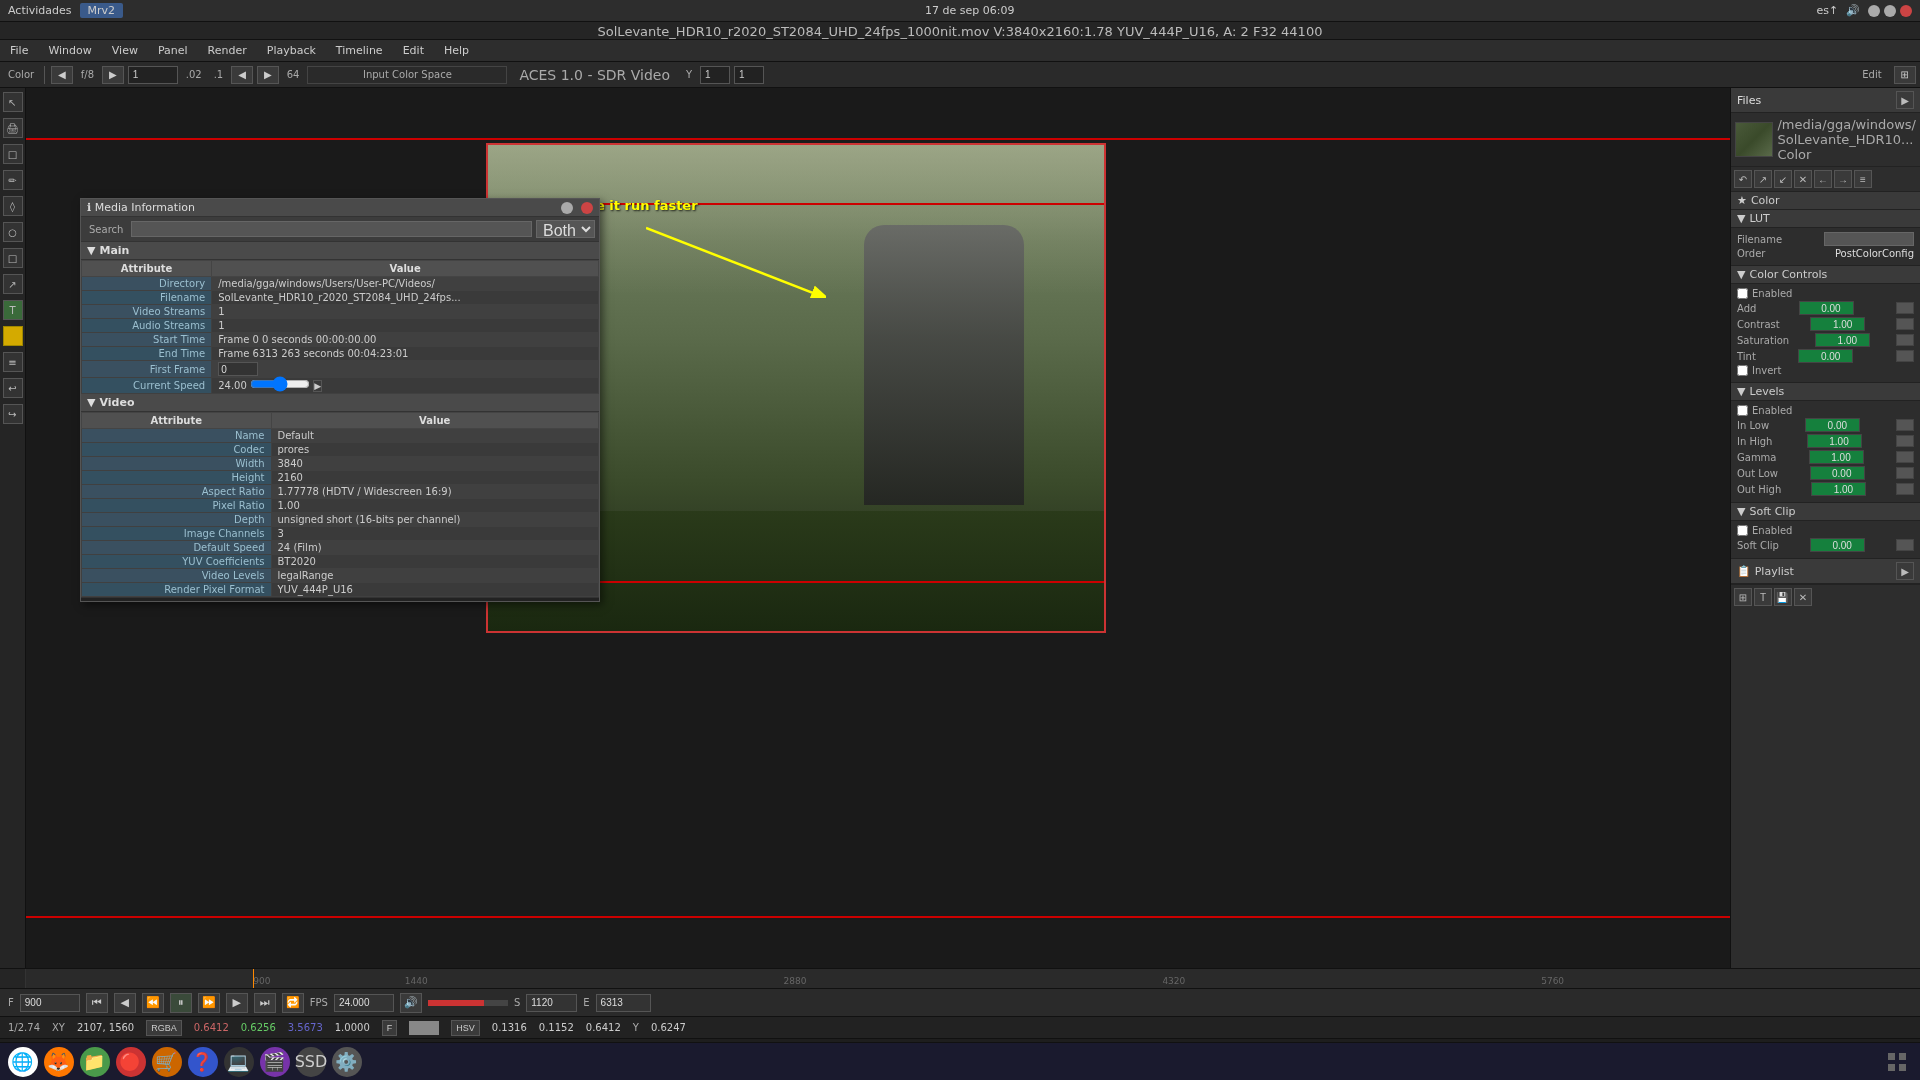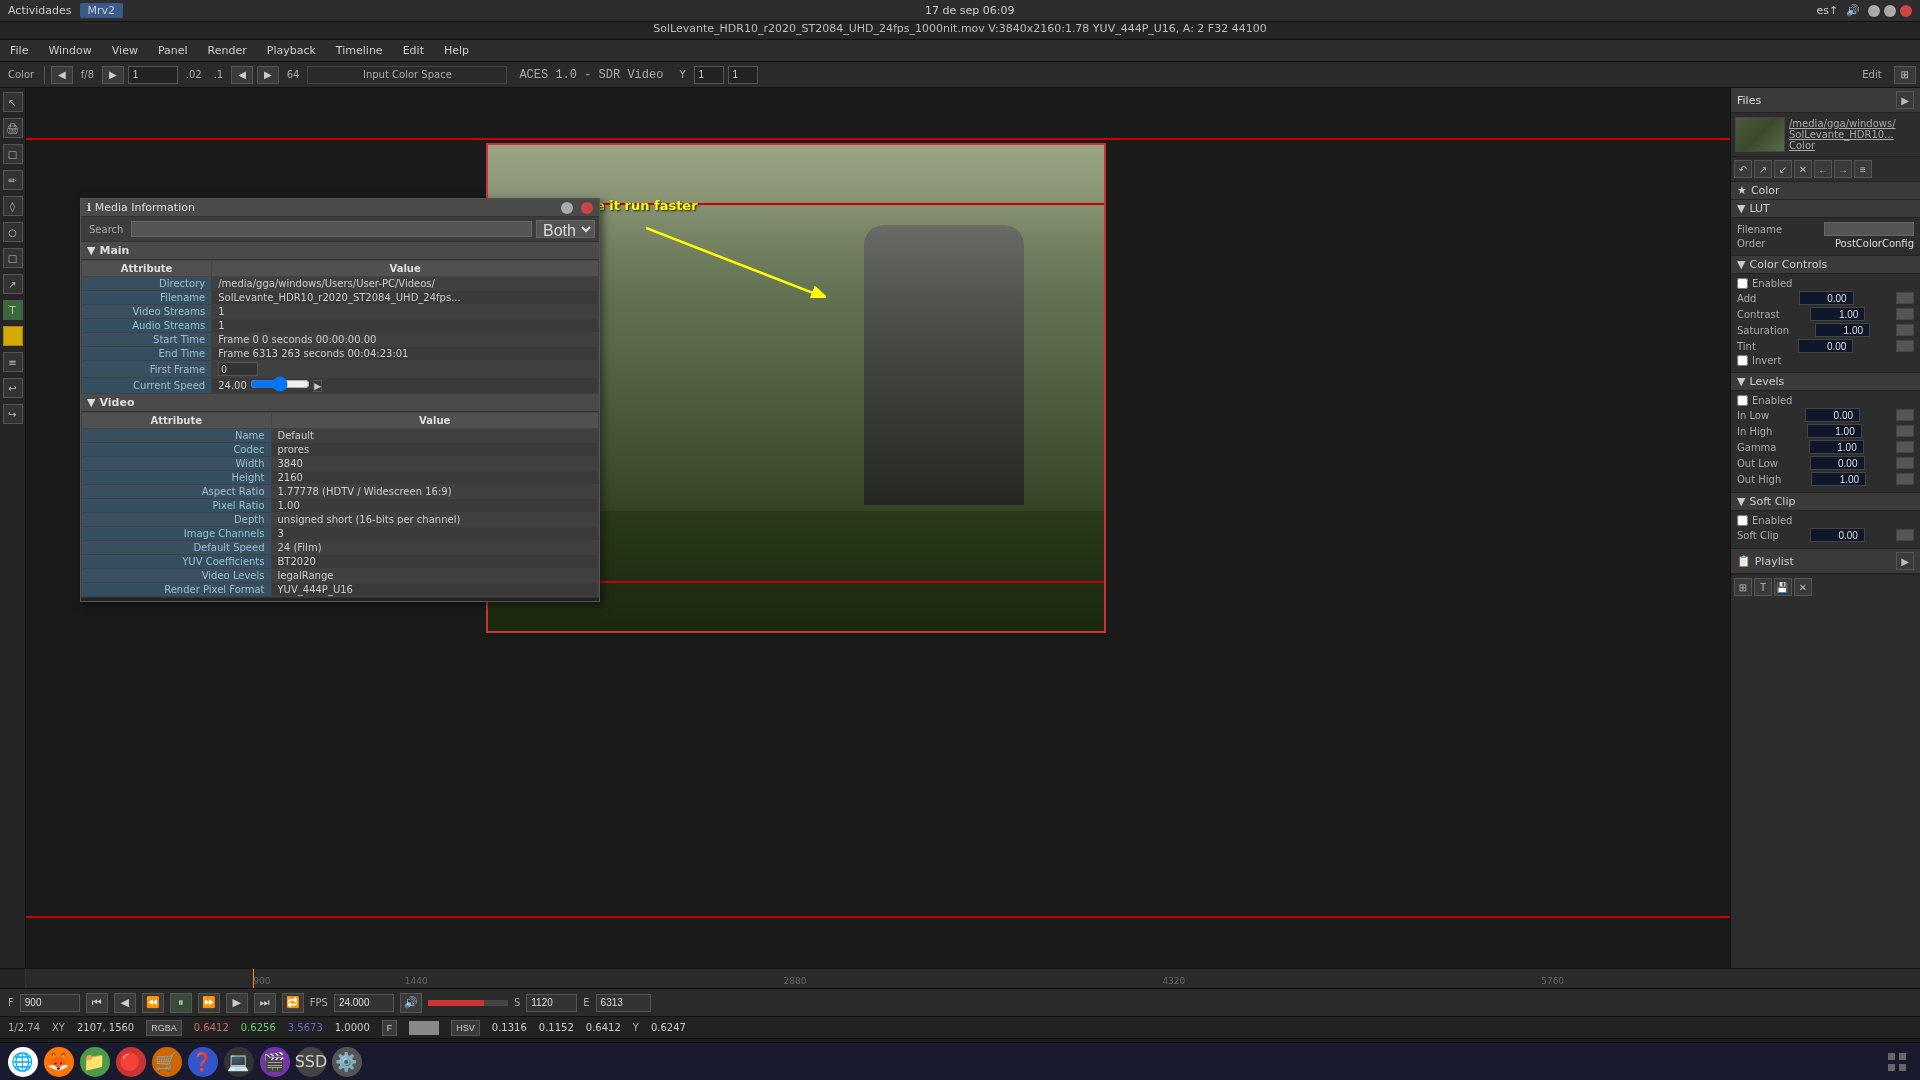--- a/index.html
+++ b/index.html
@@ -31,23 +31,23 @@
     #window-controls span {
       width: 12px; height: 12px; border-radius: 50%; display: inline-block; cursor: pointer;
     }
 
     
     #filenameBar {
       width: 100%;
       height: 18px;
       background: #252525;
       display: flex;
-      align-items: flex-start;
+      align-items: flex-end;
       justify-content: center;
-      font-size: 11px;
+      font-size: 13px;
       color: #bbb;
       border-bottom: 1px solid #111;
     }
 
     
     #menubar {
       width: 100%;
       height: 22px;
       background: #2d2d2d;
       display: flex;
@@ -103,25 +103,24 @@
       font-size: 10px;
       height: 18px;
       padding: 0 8px;
       display: flex;
       align-items: center;
       min-width: 200px;
       justify-content: center;
     }
     #aces-label {
       color: #aaa;
-      font-size: 12px;
+      font-size: 14px;
       padding: 0 8px;
       min-width: 160px;
       text-align: center;
-      font-family: Liberation Mono, monospace;
     }
     #edit-label {
       color: #aaa;
       font-size: 10px;
       margin-left: auto;
       padding-right: 8px;
     }
 
     
     #left-sidebar {
@@ -309,21 +308,21 @@
       padding: 4px;
       border-bottom: 1px solid #222;
       align-items: center;
     }
     .file-thumb {
       width: 50px;
       height: 35px;
       background: linear-gradient(135deg, #4a5a3a, #3a4a2a);
       border: 1px solid #444;
     }
-    .file-info { font-size: 10px; color: #aaa; text-decoration: underline; }
+    .file-info { font-size: 13px; color: #aaa; }
 
     #right-panel-tools {
       display: flex;
       gap: 2px;
       padding: 3px;
       border-bottom: 1px solid #222;
     }
     .rpanel-btn {
       background: #3a3a3a;
       border: 1px solid #555;
@@ -352,27 +351,27 @@
     .right-section-content { padding: 4px 6px; border-bottom: 1px solid #222; }
 
     .param-row {
       display: flex;
       align-items: center;
       justify-content: space-between;
       margin-bottom: 2px;
     }
     .param-label { font-size: 10px; color: #aaa; }
     .param-value {
-      background: #0f172a;
+      background: #15803d;
       border: 1px solid #444;
       color: #ddd;
       font-size: 10px;
       width: 55px;
       height: 14px;
-      padding: 0 6px;
+      padding: 0 12px;
       text-align: right;
     }
     .param-slider {
       width: 18px;
       height: 12px;
       background: #555;
       border: 1px solid #444;
       cursor: pointer;
     }
     .checkbox-row {

